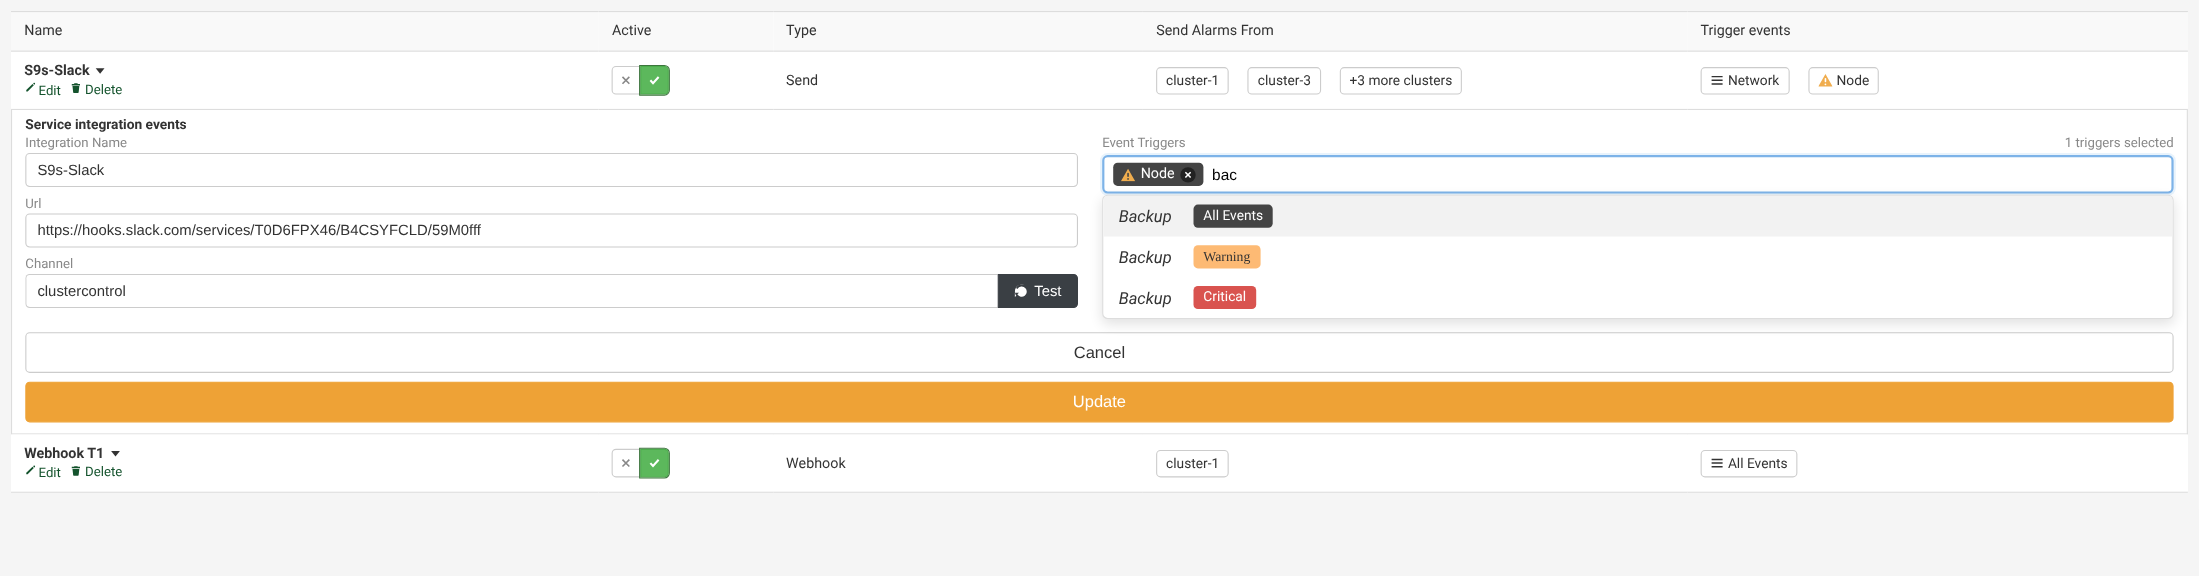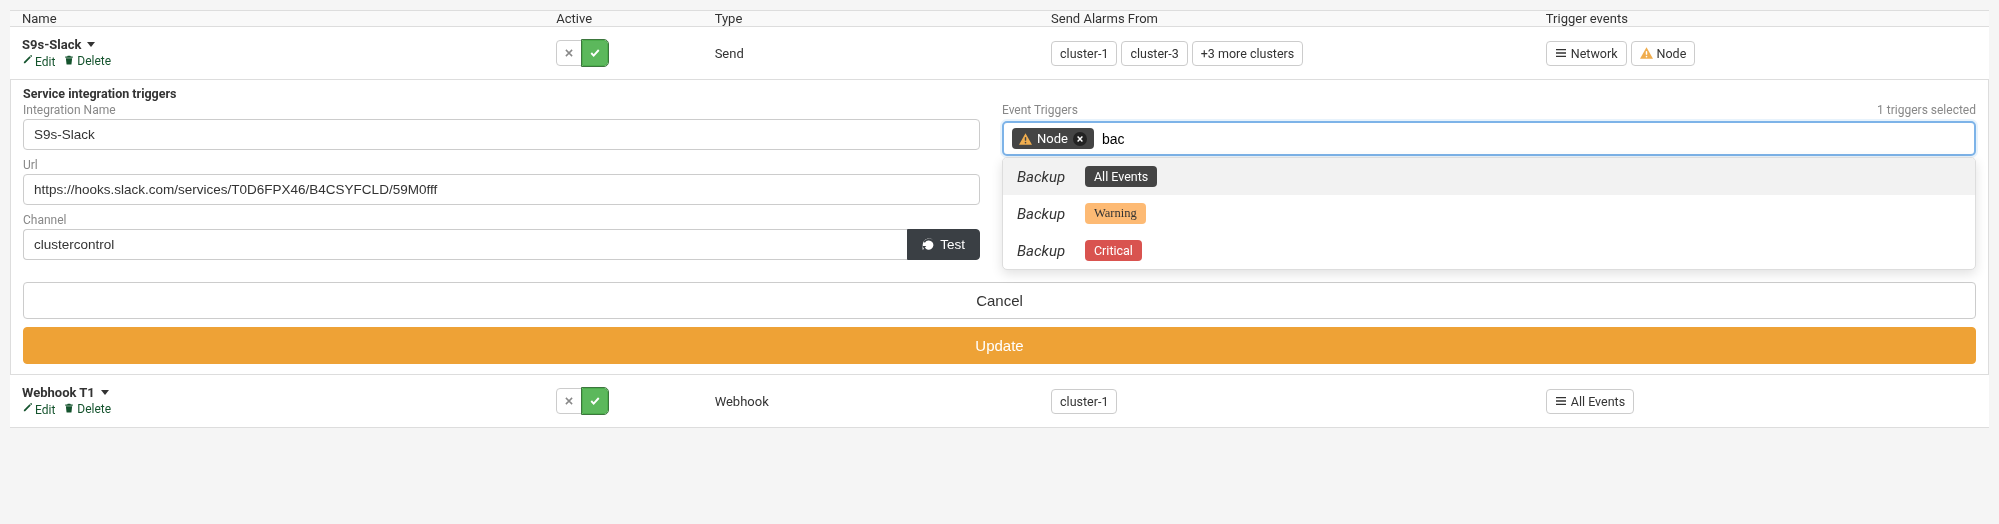--- a/index.html
+++ b/index.html
@@ -1,31 +1,31 @@
 <!DOCTYPE html>
 <html><head>
 <meta charset="utf-8">
 <style>
 * { box-sizing: border-box; margin: 0; padding: 0; }
 body { font-family: -apple-system, BlinkMacSystemFont, "Segoe UI", Roboto, sans-serif; font-size: 13px; color: #333; background: #f5f5f5; }
 .container { padding: 10px; }
 table { width: 100%; border-collapse: collapse; background: #fff; }
-th { text-align: left; font-weight: 400; color: #333; padding: 0 12px; border-top: 1px solid #ddd; border-bottom: 1px solid #ddd; background: #f9f9f9; font-size: 13px; }
+th { text-align: left; font-weight: 400; color: #333; padding: 10px 12px; border-top: 1px solid #ddd; border-bottom: 1px solid #ddd; background: #f9f9f9; font-size: 13px; }
 td { padding: 10px 12px; border-bottom: 1px solid #ddd; vertical-align: middle; background: #fff; }
 .row-name { font-weight: 700; font-size: 13px; display: inline-flex; align-items: center; gap: 4px; }
 .caret-down { width: 0; height: 0; border-left: 4px solid transparent; border-right: 4px solid transparent; border-top: 5px solid #333; display: inline-block; margin-left: 2px; }
 .row-actions { margin-top: 2px; font-size: 12px; }
 .action-link { display: inline-flex; align-items: flex-start; gap: 3px; color: #14532d; text-decoration: none; cursor: pointer; margin-right: 6px; }
 .toggle-group { display: inline-flex; height: 26px; }
 .toggle-btn { display: inline-flex; align-items: center; justify-content: center; width: 26px; height: 26px; border: 1px solid #ccc; background: #fff; cursor: pointer; }
 .toggle-btn.off { border-radius: 4px 0 0 4px; color: #888; }
 .toggle-btn.on { border-radius: 0 4px 4px 0; background: #5cb85c; border-color: #4cae4c; color: #fff; }
 .toggle-btn.on.active { outline: 1px solid #3c763d; }
 .chip { display: inline-flex; align-items: center; border: 1px solid #ccc; border-radius: 4px; padding: 4px 8px; background: #fff; font-size: 12.5px; margin-right: 4px; gap: 4px; }
-.chip-group { display: flex; flex-wrap: wrap; gap: 0; }
+.chip-group { display: flex; flex-wrap: wrap; gap: 13px; }
 .warn-icon { color: #f0ad4e; }
 .detail-panel { border: 1px solid #ddd; border-top: none; background: #fff; }
 .detail-header { font-weight: 700; padding: 6px 12px 2px; font-size: 12.5px; }
 .detail-body { padding: 0 12px 12px; display: flex; gap: 22px; position: relative; justify-content: space-between; }
 .col-left { flex: 0 0 49%; display: flex; flex-direction: column; gap: 8px; }
 .col-right { flex: 1; display: flex; flex-direction: column; position: relative; }
 .field-label { color: #888; font-size: 12px; margin-bottom: 2px; display: flex; justify-content: space-between; }
 .field-input { width: 100%; border: 1px solid #ccc; border-radius: 4px; padding: 7px 10px; font-size: 13.5px; color: #333; background: #fff; }
 .input-with-btn { display: flex; }
 .input-with-btn .field-input { border-radius: 4px 0 0 4px; border-right: none; }
@@ -126,21 +126,21 @@
                 </svg>
             <span>Node</span>
           </span>
         </div>
       </td>
     </tr>
 
     <tr>
           <td colspan="5" style="padding:0; border-bottom:none;">
       <div class="detail-panel">
-        <div class="detail-header">Service integration triggers</div>
+        <div class="detail-header">Service integration events</div>
         <div class="detail-body">
           <div class="col-left">
             <div>
               <div class="field-label">Integration Name</div>
               <input class="field-input" value="S9s-Slack" style="">
             </div>
             <div>
               <div class="field-label">Url</div>
               <input class="field-input" value="https://hooks.slack.com/services/T0D6FPX46/B4CSYFCLD/59M0fff" style="">
             </div>

